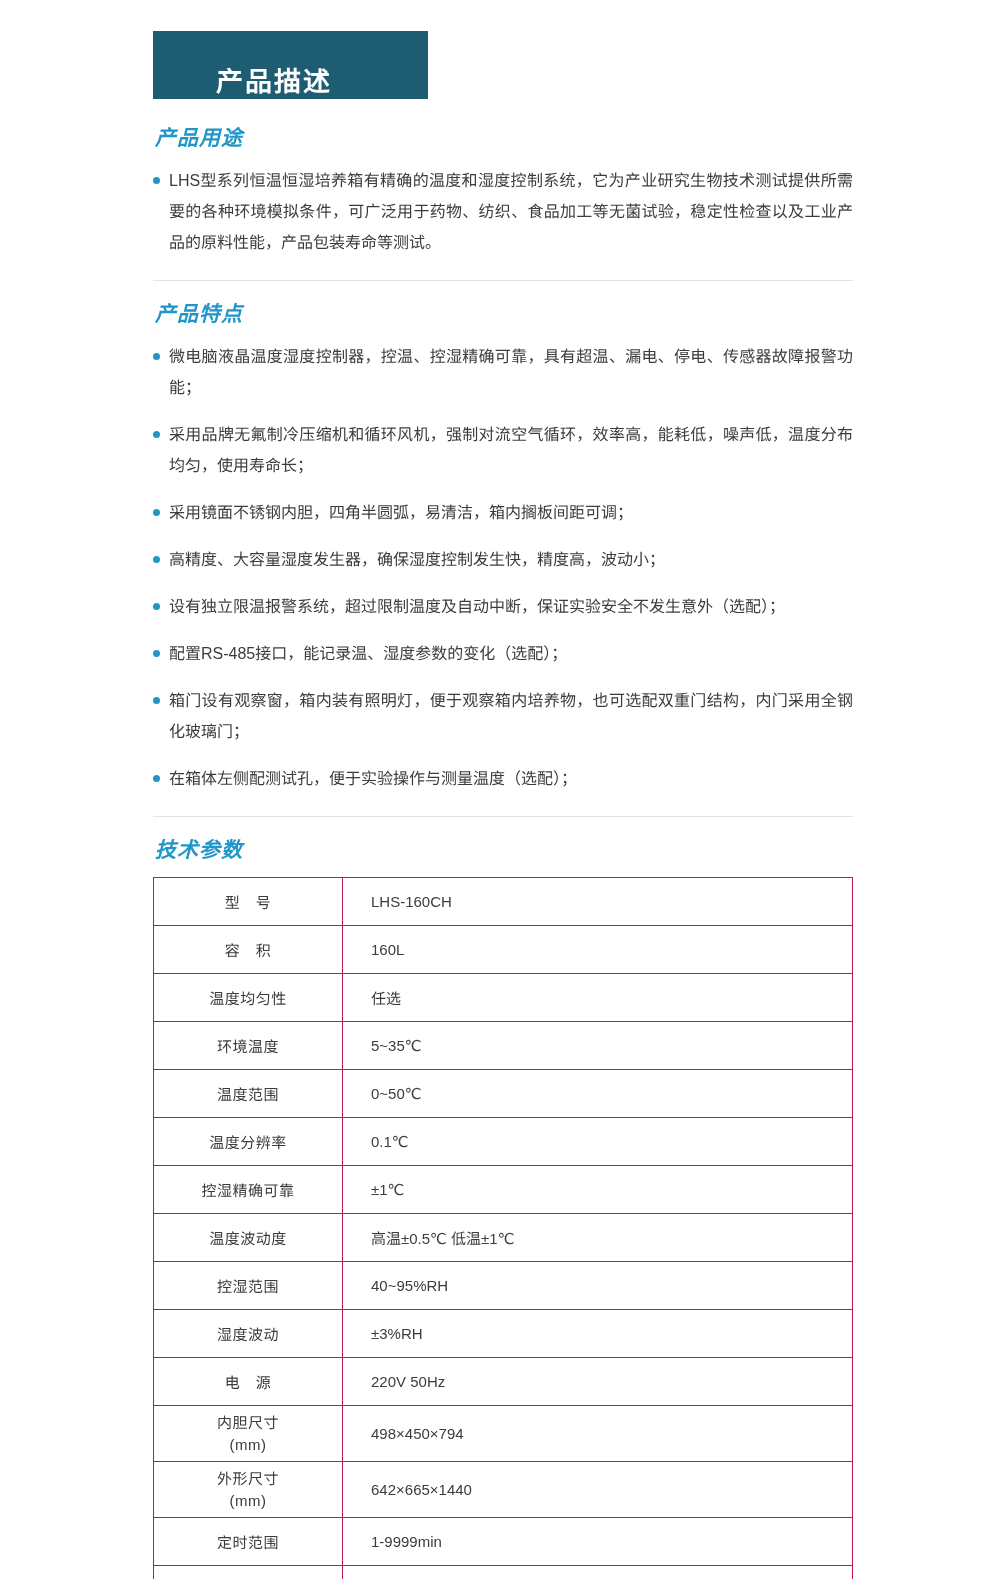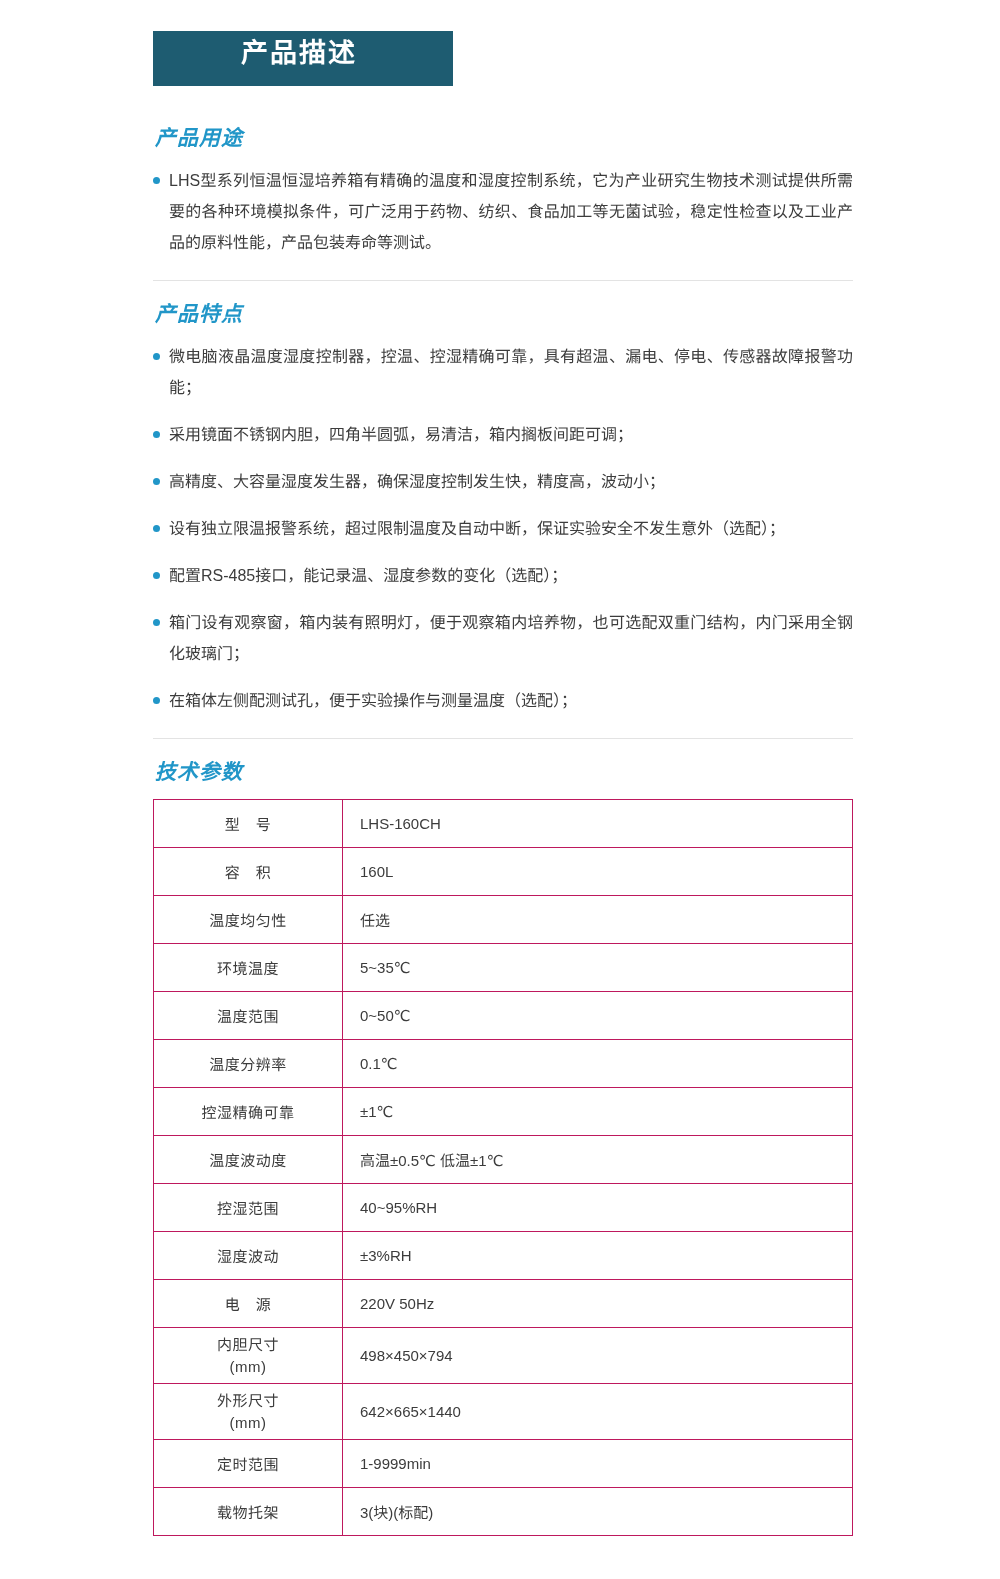--- a/index.html
+++ b/index.html
@@ -21,25 +21,24 @@
     min-height: 1579px;
     box-sizing: border-box;
     padding: 0;
   }
   
   .banner {
     position: absolute;
     left: 153px;
     top: 31px;
     width: 275px;
-    height: 55px;
+    height: 68px;
     background: #1e5c71;
     display: flex;
-    align-items: flex-start;
-    padding-left: 25px;
+    align-items: flex-end;
   }
   .banner-text {
     color: #ffffff;
     font-size: 27px;
     font-weight: bold;
     letter-spacing: 2px;
     margin-left: 63px;
   }
   
   .content {
@@ -97,21 +96,21 @@
     color: #3c3c3c;
     height: 39px;
     padding: 4px 0;
   }
   .spec-table td.key {
     width: 188px;
     text-align: center;
     letter-spacing: 0.5px;
   }
   .spec-table td.val {
-    padding-left: 17px;
+    padding-left: 28px;
     text-align: left;
   }
   .spec-table td.key .sub {
     display: block;
     line-height: 22px;
   }
   .two-line {
     height: 56px;
   }
 </style>
@@ -134,20 +133,24 @@
       </p>
       <hr class="hr">
     </div>
 
     <div class="section">
       <div class="section-title">产品特点</div>
 
       <p class="bullet-line">
         <span class="dot"></span>
         <span>微电脑液晶温度湿度控制器，控温、控湿精确可靠，具有超温、漏电、停电、传感器故障报警功能；</span>
+      </p>
+      <p class="bullet-line">
+        <span class="dot"></span>
+        <span>采用品牌无氟制冷压缩机和循环风机，强制对流空气循环，效率高，能耗低，噪声低，温度分布均匀，使用寿命长；</span>
       </p>
       <p class="bullet-line">
         <span class="dot"></span>
         <span>采用镜面不锈钢内胆，四角半圆弧，易清洁，箱内搁板间距可调；</span>
       </p>
       <p class="bullet-line">
         <span class="dot"></span>
         <span>高精度、大容量湿度发生器，确保湿度控制发生快，精度高，波动小；</span>
       </p>
       <p class="bullet-line">

